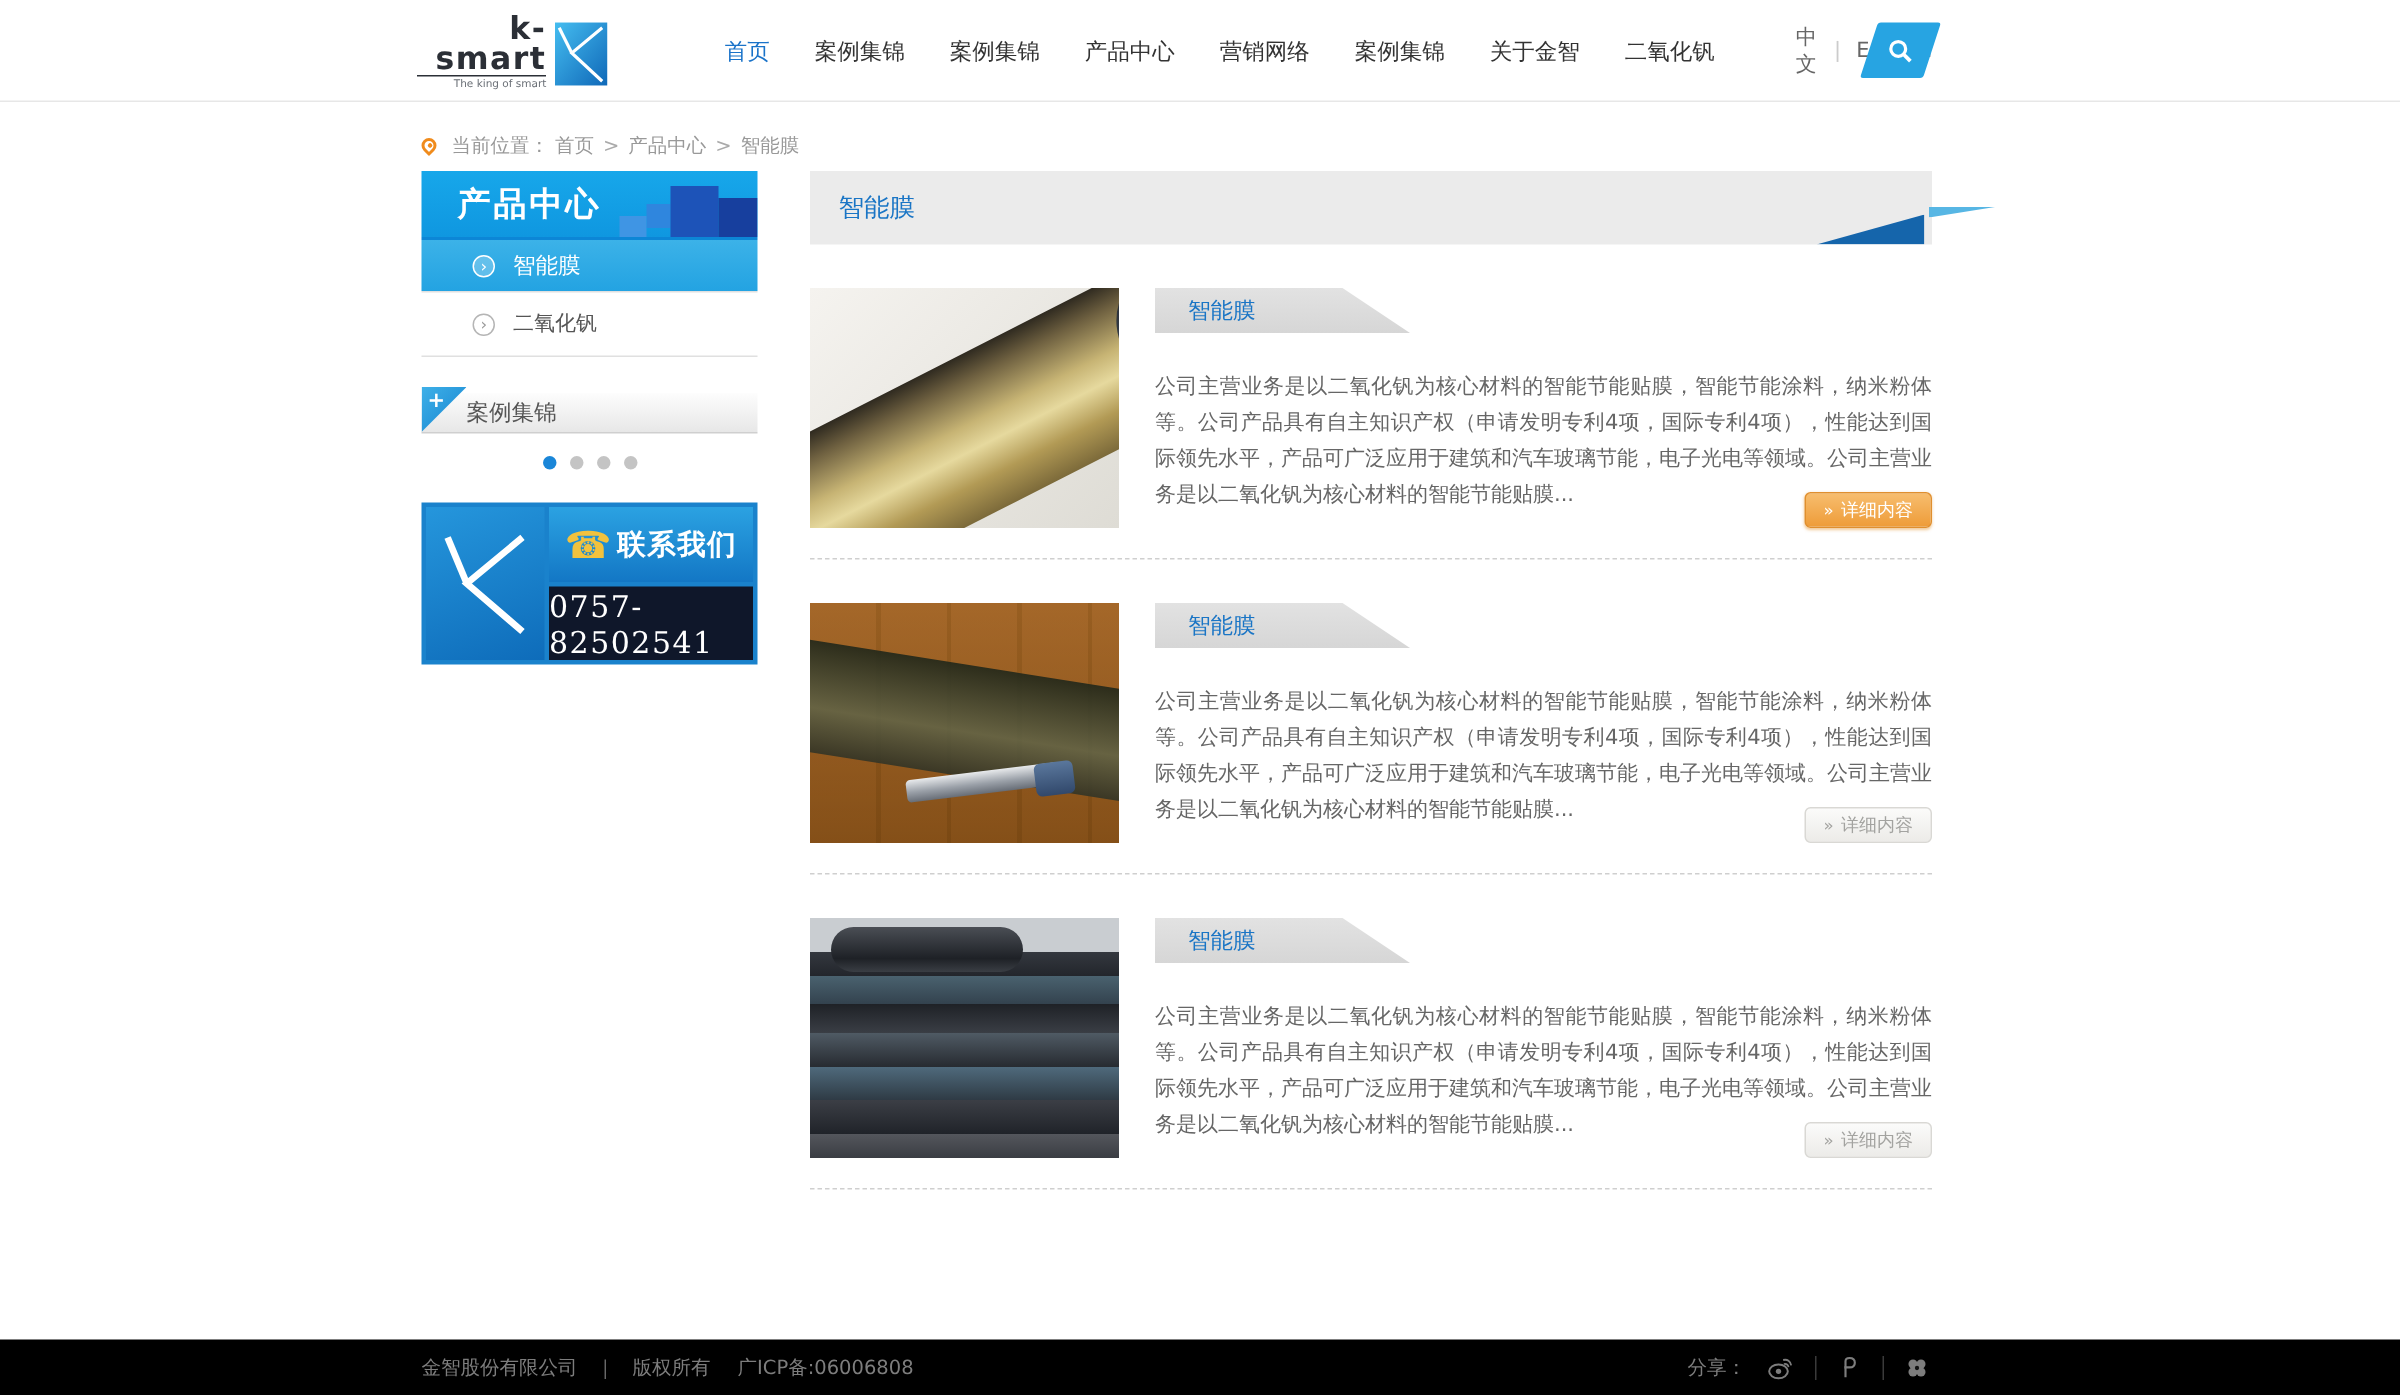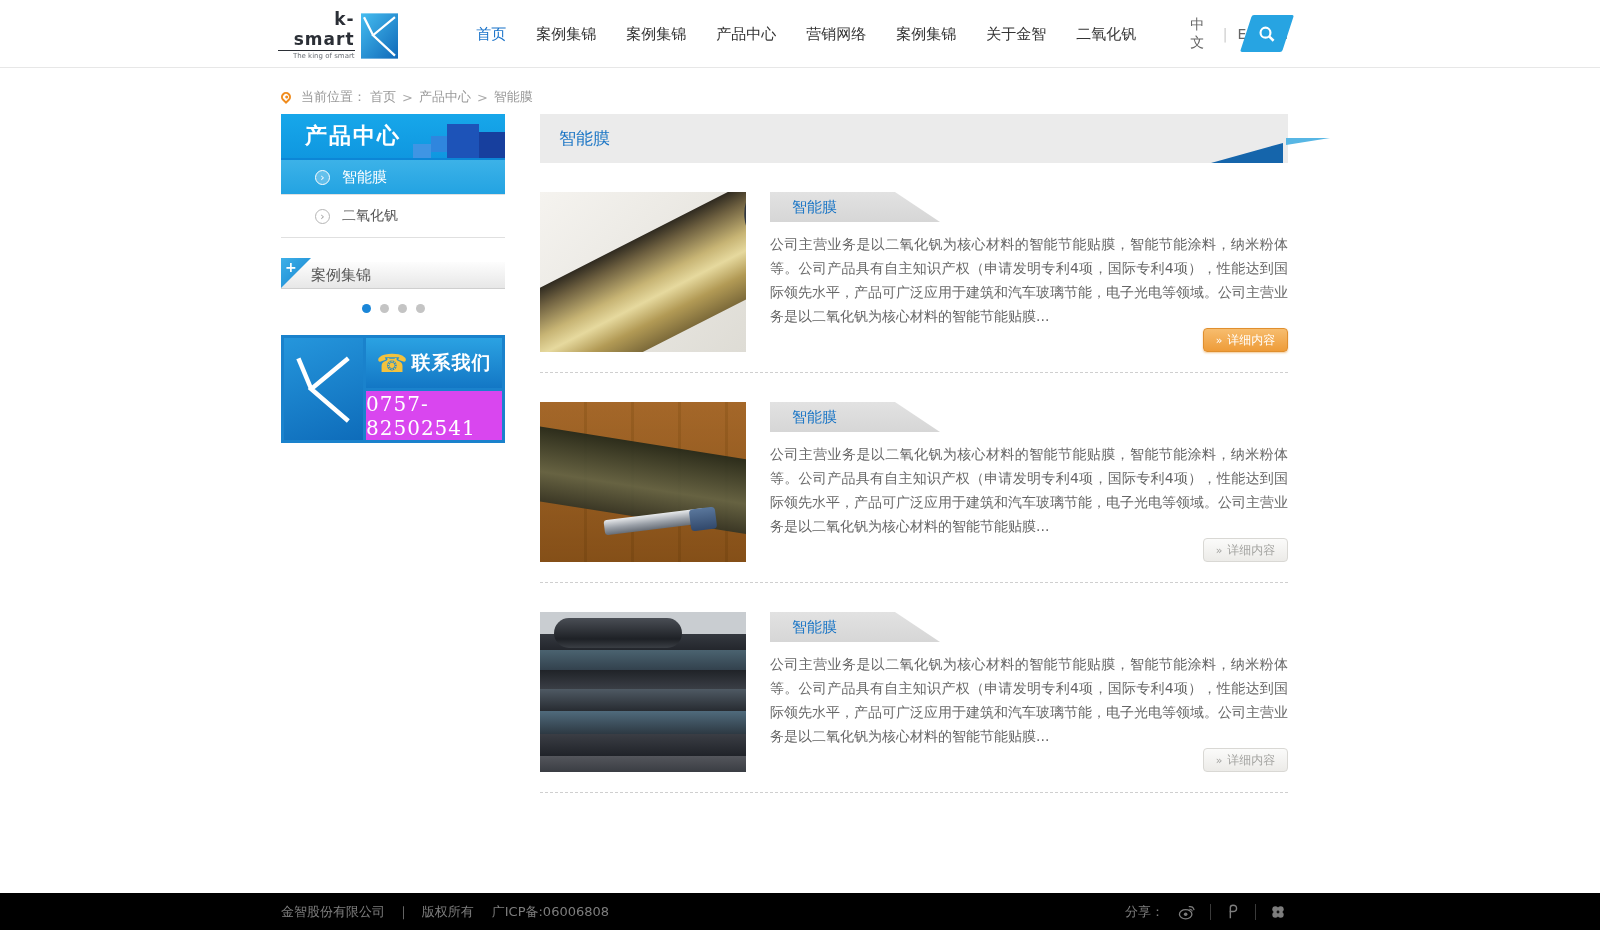--- a/index.html
+++ b/index.html
@@ -4,21 +4,21 @@
 <style>
   * { margin:0; padding:0; box-sizing:border-box; }
   html,body { width:1600px; height:930px; background:#fff; font-family:"DejaVu Sans","Liberation Sans",sans-serif; overflow:hidden; }
   .page { position:relative; width:1600px; height:930px; }
 
   
   .header { height:68px; border-bottom:1px solid #e7e7e7; background:#fff; position:relative; }
   .header-inner { width:1010px; margin-left:278px; height:68px; display:flex; align-items:center; position:relative; }
   .logo { display:flex; align-items:flex-end; cursor:pointer; }
   .logo-text-wrap { text-align:right; margin-right:2px; }
-  .logo-text { font-size:17px; font-weight:bold; color:#2b2f36; letter-spacing:1px; line-height:20px; }
+  .logo-text { font-size:21px; font-weight:bold; color:#2b2f36; letter-spacing:1px; line-height:20px; }
   .logo-tagline { font-size:7px; color:#6a6f76; border-top:1px solid #2b2f36; padding-top:1px; margin-top:1px; }
   .logo-mark { width:40px; height:48px; margin-left:4px; }
   .main-nav { display:flex; align-items:center; margin-left:78px; }
   .nav-item { font-size:15px; color:#333; margin-right:30px; padding:6px 0; cursor:pointer; white-space:nowrap; }
   .nav-item.active { color:#1a73c9; }
   .lang { display:flex; align-items:center; margin-left:24px; font-size:14px; color:#666; }
   .lang-item { cursor:pointer; }
   .lang-sep { margin:0 10px; color:#ccc; }
   .search-btn { position:absolute; right:0; top:15px; width:42px; height:37px; background:#27a4e2; transform:skewX(-18deg); border-radius:2px; display:flex; align-items:center; justify-content:center; cursor:pointer; }
   .search-btn svg { transform:skewX(18deg); }
@@ -72,35 +72,35 @@
   .dot { width:9px; height:9px; border-radius:50%; background:#c4c4c4; cursor:pointer; }
   .dot.active { background:#1a86d8; }
 
   
   .hotline { margin-top:22px; width:224px; height:108px; background:#1a82cc; padding:3px; display:flex; gap:3px; }
   .hotline-left { width:79px; background:linear-gradient(160deg,#2596dc,#0e6cba); display:flex; align-items:center; justify-content:center; }
   .hotline-right { flex:1; display:flex; flex-direction:column; gap:3px; }
   .hotline-top { height:50px; background:linear-gradient(180deg,#2ba2e2,#1377c5); display:flex; align-items:center; justify-content:center; }
   .phone-glyph { color:#f2c23e; font-size:25px; margin-right:4px; line-height:1; }
   .hotline-title { color:#fff; font-size:19px; font-weight:bold; letter-spacing:1px; }
-  .hotline-bottom { flex:1; background:#d946ef; display:flex; align-items:center; justify-content:center; }
+  .hotline-bottom { flex:1; background:#0f172a; display:flex; align-items:center; justify-content:center; }
   .hotline-number { color:#fff; font-size:20px; font-family:"DejaVu Serif","Liberation Serif",serif; letter-spacing:1px; }
 
   
   .section-head { position:relative; height:49px; background:#ebebeb; display:flex; align-items:center; }
   .section-title { color:#1a75c5; font-size:17px; margin-left:19px; }
   .tri-navy { position:absolute; right:5px; bottom:0; width:72px; height:20px; background:#1565ab; clip-path:polygon(100% 0,100% 100%,0 100%); }
   .tri-light { position:absolute; right:-42px; bottom:18px; width:44px; height:7px; background:#57b6e4; clip-path:polygon(0 0,0 100%,100% 0); }
 
   .product-row { display:flex; margin-top:29px; }
   .product-img { width:206px; height:160px; flex:none; position:relative; overflow:hidden; cursor:pointer; }
   .product-body { flex:1; margin-left:24px; position:relative; }
   .product-tag { width:170px; height:30px; background:linear-gradient(180deg,#e2e2e2,#d6d6d6); clip-path:polygon(0 0,125px 0,170px 100%,0 100%); display:flex; align-items:center; cursor:pointer; }
   .product-tag-label { color:#1a75c5; font-size:15px; margin-left:22px; }
-  .product-desc { margin-top:10px; font-size:14px; color:#666; line-height:24px; width:518px; text-align:justify; }
+  .product-desc { margin-top:24px; font-size:14px; color:#666; line-height:24px; width:518px; text-align:justify; }
   .more-btn { position:absolute; right:0; bottom:0; width:85px; height:24px; border-radius:4px; font-size:12px; display:flex; align-items:center; justify-content:center; cursor:pointer; }
   .more-orange { background:linear-gradient(180deg,#f7bd6e,#ee9c39); border:1px solid #e川8f2e; border:1px solid #e08f2e; color:#fff; box-shadow:0 1px 2px rgba(230,150,50,.5); }
   .more-gray { background:linear-gradient(180deg,#fbfbfa,#ecebe8); border:1px solid #d9d8d4; color:#a3a3a0; }
   .more-arrows { margin-right:5px; font-size:11px; }
   .row-sep { border-top:1px dashed #cfcfcf; margin-top:20px; }
 
   
   .img1 { background:linear-gradient(135deg,#f5f3ef,#dedcd5); }
   .roll-gold { position:absolute; left:-60px; top:46px; width:340px; height:104px; border-radius:52px; transform:rotate(-27deg);
     background:linear-gradient(180deg,#2f2a20 0%,#6e6040 16%,#c7b474 42%,#e6d99e 58%,#b29a55 78%,#7c6a3a 100%); }

